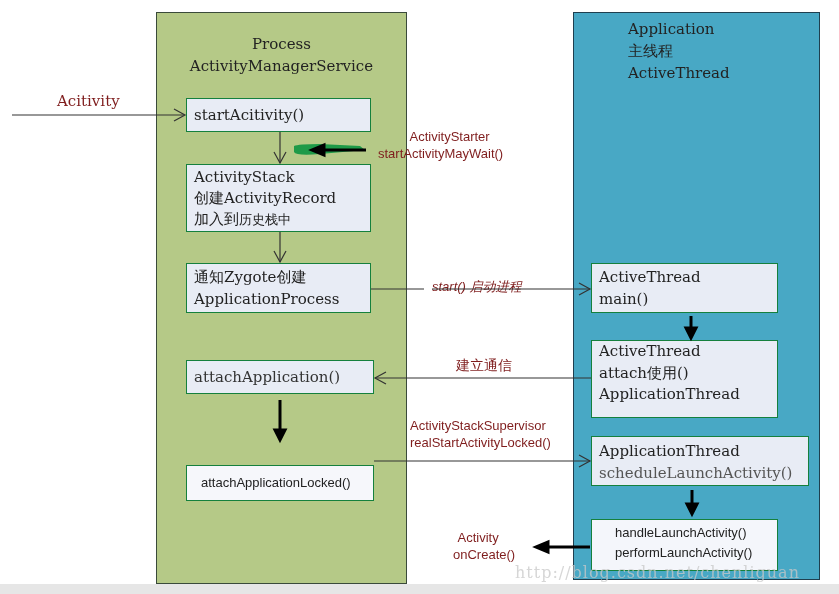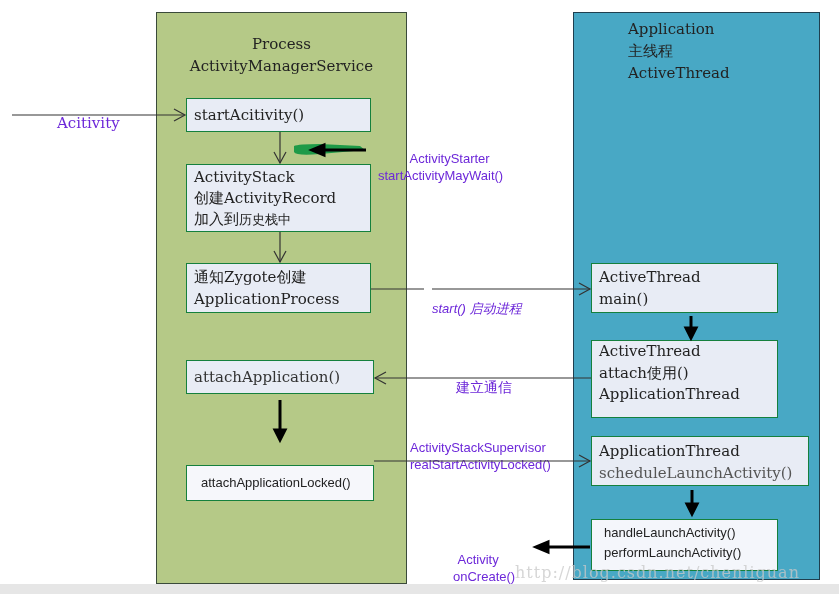--- a/index.html
+++ b/index.html
@@ -22,21 +22,21 @@
     .app-title { left: 54px; top: 5px; text-align: left; }
     .box {
       position: absolute; box-sizing: border-box; background: #e8ecf5;
       border: 1px solid #15803d; color: #222; font-size: 15px; line-height: 22px;
       padding: 2px 7px; white-space: nowrap; overflow: hidden;
     }
     .box .sans { font-family: "Liberation Sans", sans-serif; font-size: 13px; }
     .box.sansbox { font-family: "Liberation Sans", sans-serif; font-size: 13px; line-height: 20px; }
     .label {
       position: absolute; font-family: "Liberation Sans", sans-serif; font-size: 13px;
-      color: #6d28d9; line-height: 17px; white-space: nowrap; margin-top: 22px;
+      color: #7f1d1d; line-height: 17px; white-space: nowrap;
     }
     .label-serif { font-family: "DejaVu Serif", serif; font-size: 14px; }
     svg.overlay { position: absolute; left: 0; top: 0; width: 839px; height: 594px; pointer-events: none; }
     .watermark {
       position: absolute; left: 515px; top: 563px; font-family: "DejaVu Serif", serif;
       font-size: 16px; color: rgba(200,200,200,0.75); white-space: nowrap; letter-spacing: 1px;
     }
   </style>
 </head>
 <body>
@@ -90,21 +90,21 @@
   <div>ActiveThread</div>
   <div>attach使用()</div>
   <div>ApplicationThread</div>
 </div>
 
 <div class="box" style="left:591px;top:436px;width:218px;height:50px;padding-top:3px;">
   <div>ApplicationThread</div>
   <div style="color:#555;">scheduleLaunchActivity()</div>
 </div>
 
-<div class="box sansbox" style="left:591px;top:519px;width:187px;height:52px;padding:3px 12px;background:#f4f6fb;">
+<div class="box sansbox" style="left:591px;top:519px;width:187px;height:52px;padding:3px 23px;background:#f4f6fb;">
   <div>handleLaunchActivity()</div>
   <div>performLaunchActivity()</div>
 </div>
 
 <div class="label label-serif" style="left:57px;top:93px;font-size:15px;">Acitivity</div>
 
 <div class="label" style="left:395px;top:128px;text-align:center;">
   <div style="padding-left:1px;">ActivityStarter</div>
   <div style="margin-left:-17px;">startActivityMayWait()</div>
 </div>

